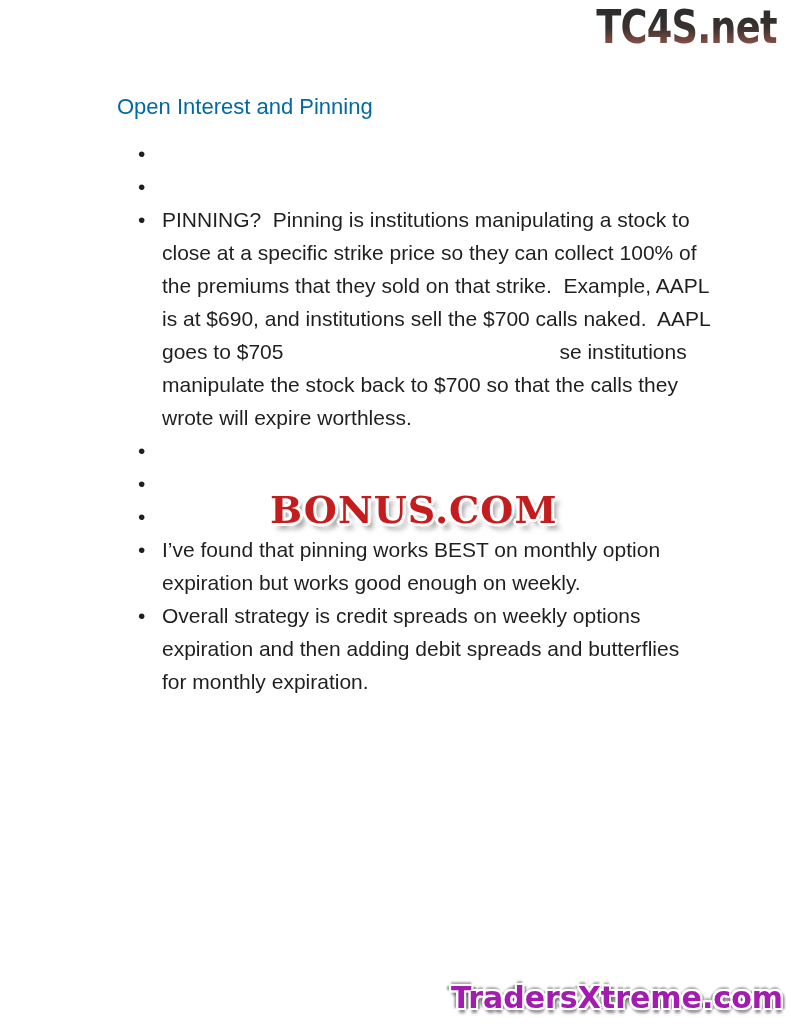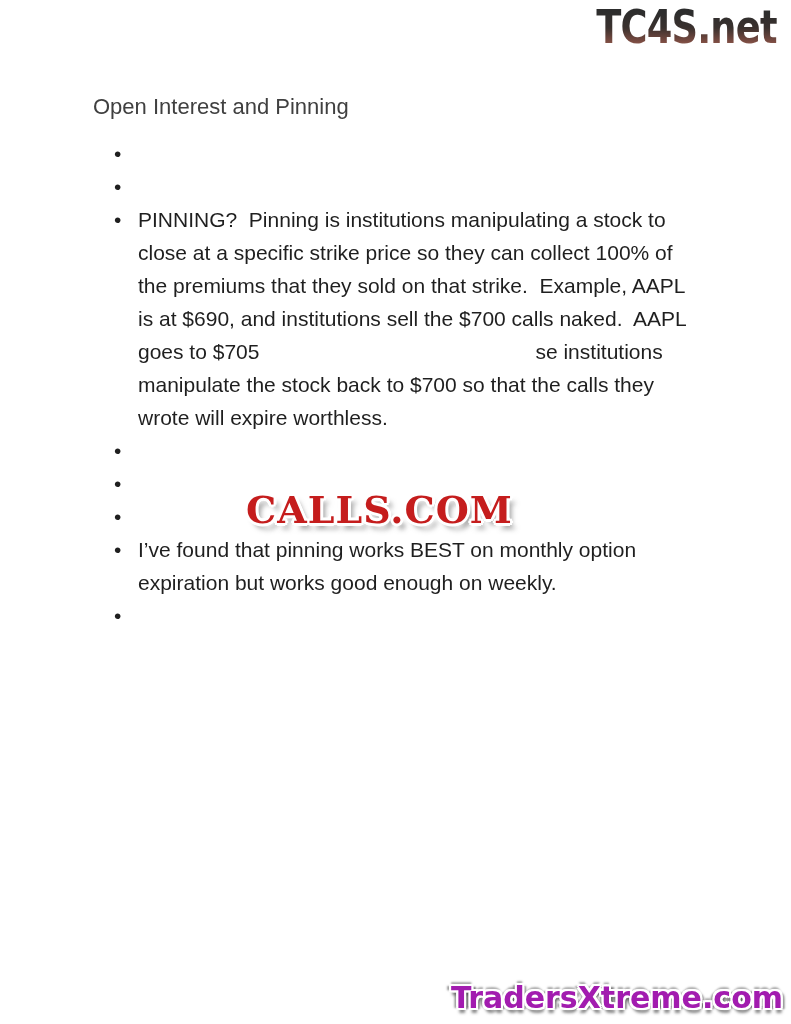--- a/index.html
+++ b/index.html
@@ -3,39 +3,39 @@
 <meta charset="utf-8">
 <style>
   html,body{margin:0;padding:0;}
   body{
     width:791px;height:1024px;
     background:#ffffff;
     font-family:"Liberation Sans", sans-serif;
     position:relative;overflow:hidden;
     color:#1f1f1f;
   }
-  .page{position:absolute;inset:0;}
+  .page{position:absolute;inset:0;margin-left:24px;}
 
   
   .tc4s-logo{
     position:absolute;top:4px;right:14px;
     font-family:"DejaVu Sans", sans-serif;
     font-weight:bold;font-size:46px;line-height:46px;
     letter-spacing:-1px;
     transform:scaleX(0.8);transform-origin:100% 50%;
     background:linear-gradient(180deg,#2d2d2d 18%,#3a312e 52%,#7c4c42 82%,#a3776b 100%);
     -webkit-background-clip:text;background-clip:text;
     color:transparent;
     white-space:nowrap;
   }
 
   .heading{
     position:absolute;left:93px;top:94px;
     font-size:22px;line-height:26px;font-weight:normal;
-    color:#404040;margin:0;
+    color:#0369a1;margin:0;
   }
 
   .bullets{
     position:absolute;left:114px;top:137px;width:620px;
     font-size:21px;line-height:33px;color:#1f1f1f;
   }
   .bullet{display:flex;align-items:flex-start;}
   .bullet .dot{
     flex:none;width:24px;
     font-size:21px;line-height:33px;
@@ -117,21 +117,24 @@
     </div>
 
     <div class="bullet">
       <span class="dot">•</span>
       <div class="txt">I’ve found that pinning works BEST on monthly option
 expiration but works good enough on weekly.</div>
     </div>
 
     <div class="bullet">
       <span class="dot">•</span>
+      <div class="txt">Overall strategy is credit spreads on weekly options
+expiration and then adding debit spreads and butterflies
+for monthly expiration.</div>
     </div>
 
   </div>
 
-  <div class="watermark">CALLS.COM</div>
+  <div class="watermark">BONUS.COM</div>
 
   <div class="tx-logo">TradersXtreme.com</div>
 
 </div>
 
 </body></html>

